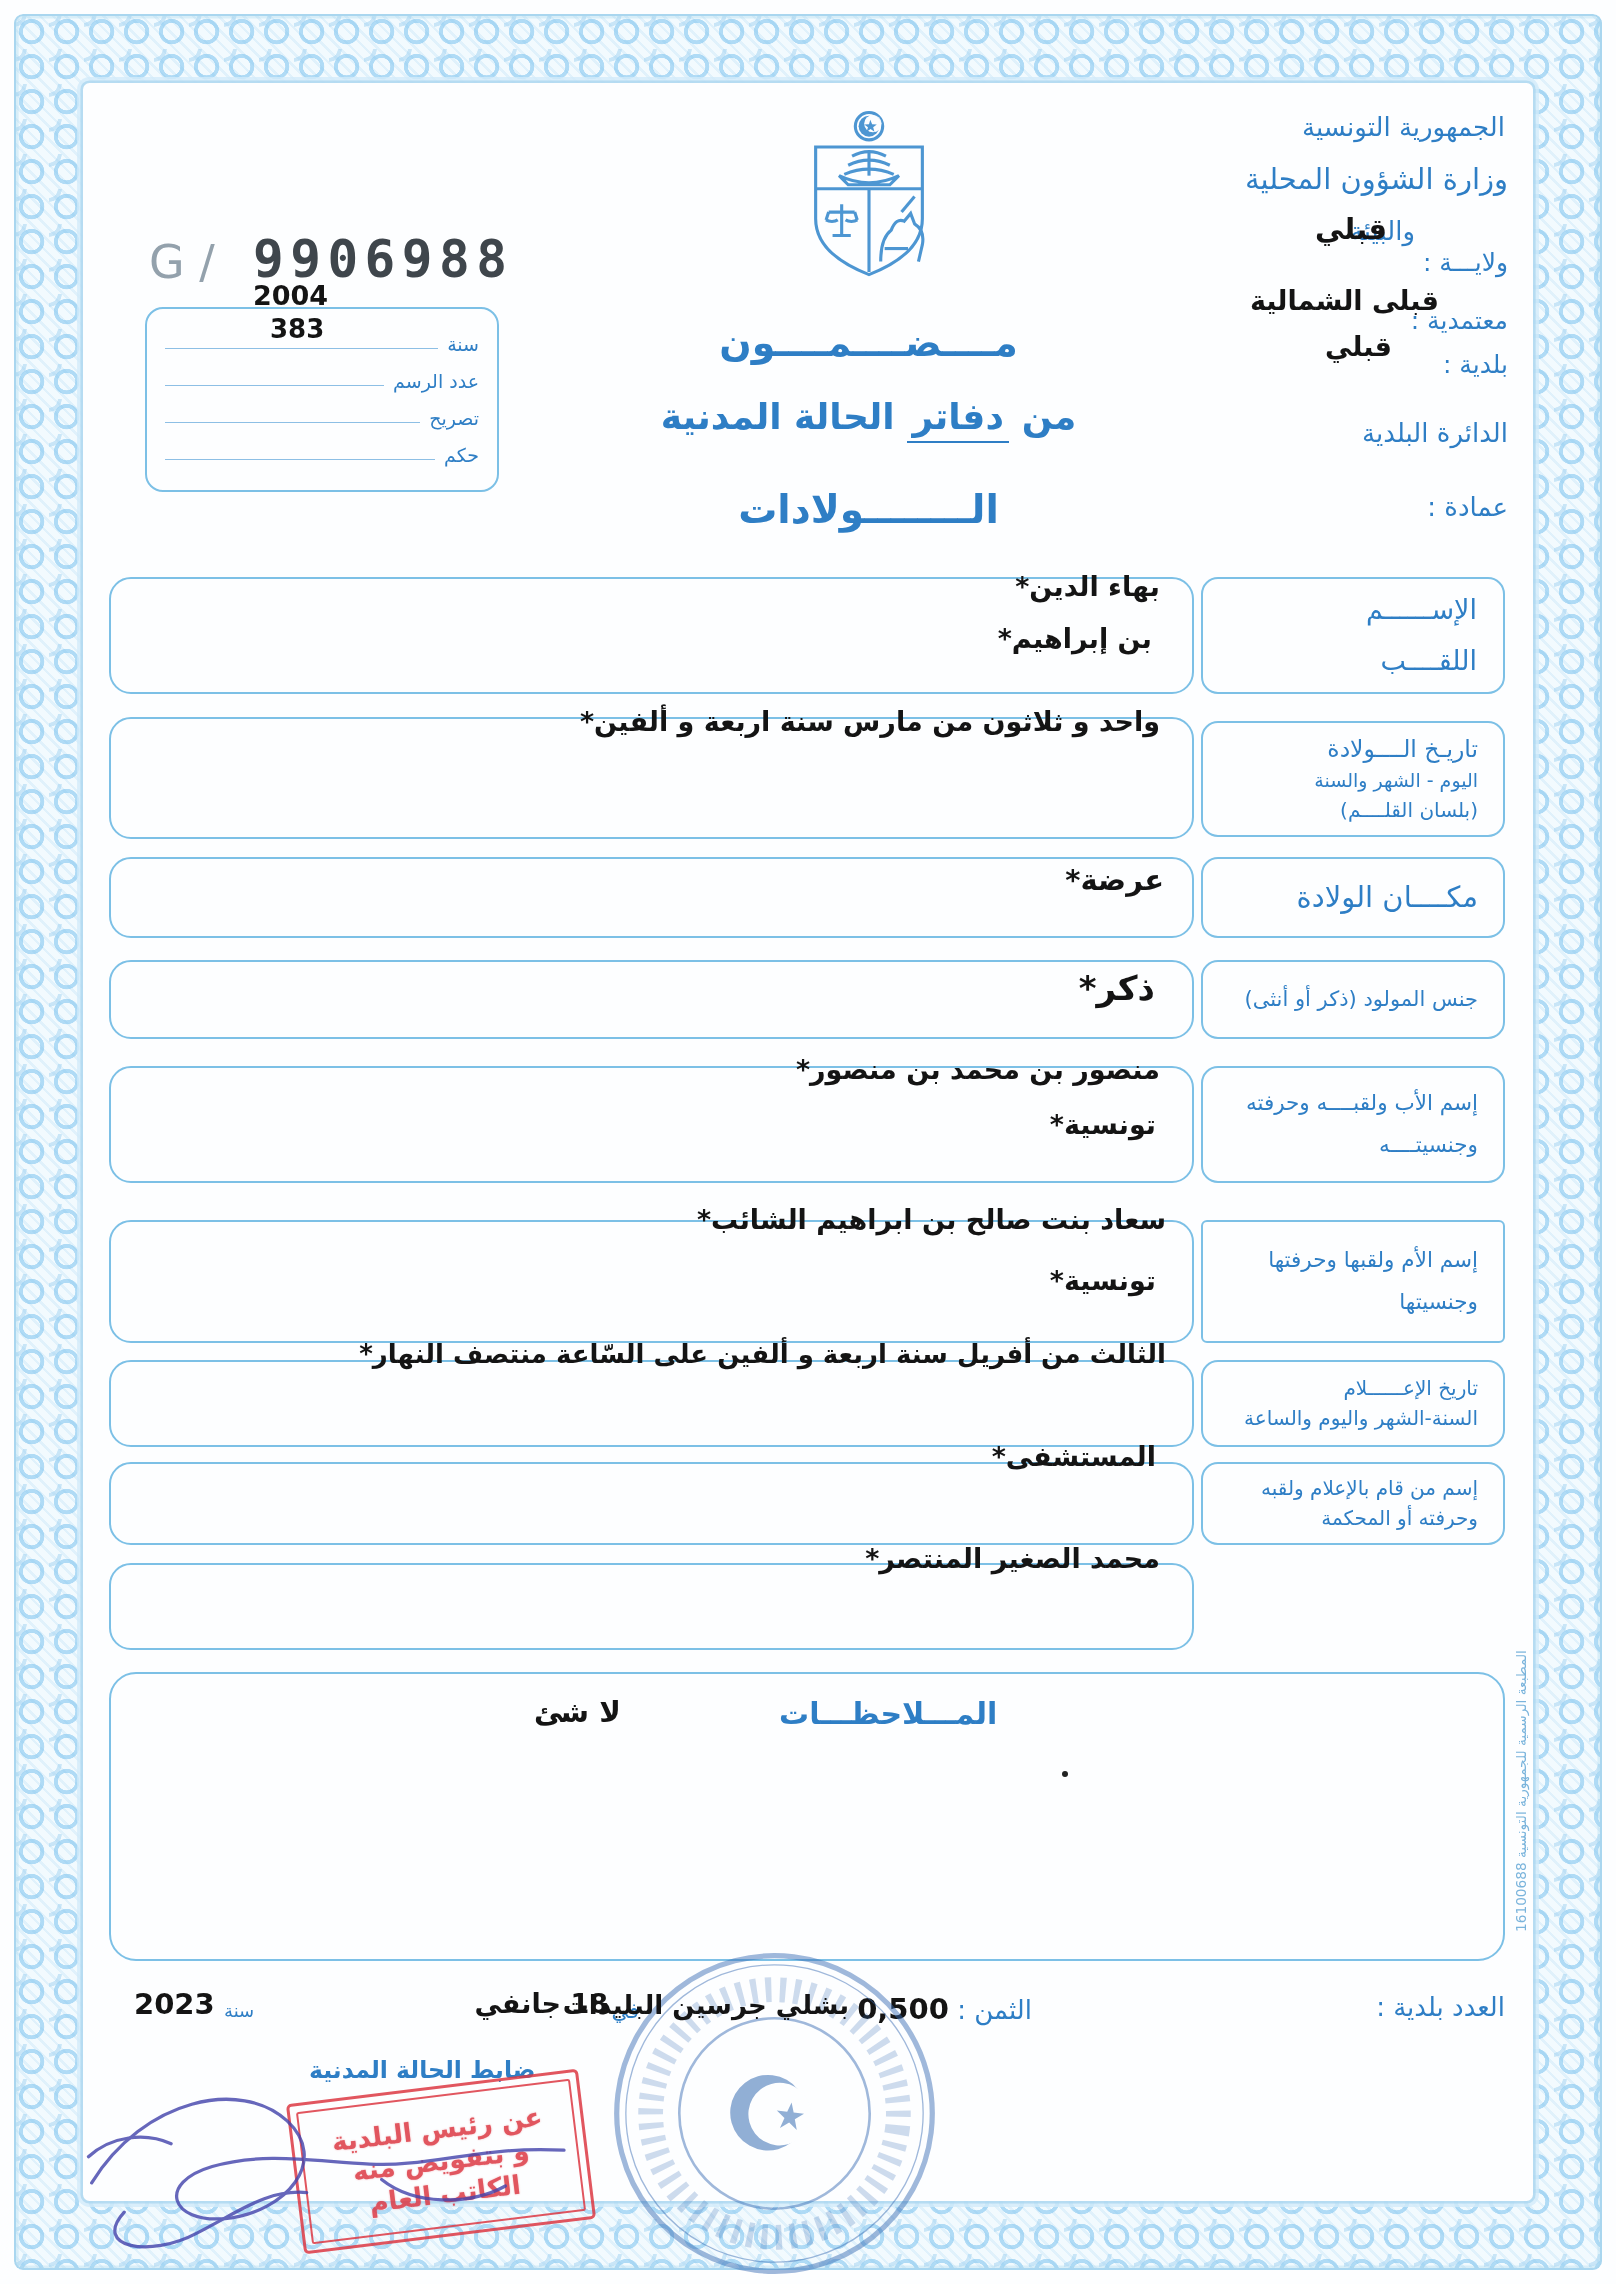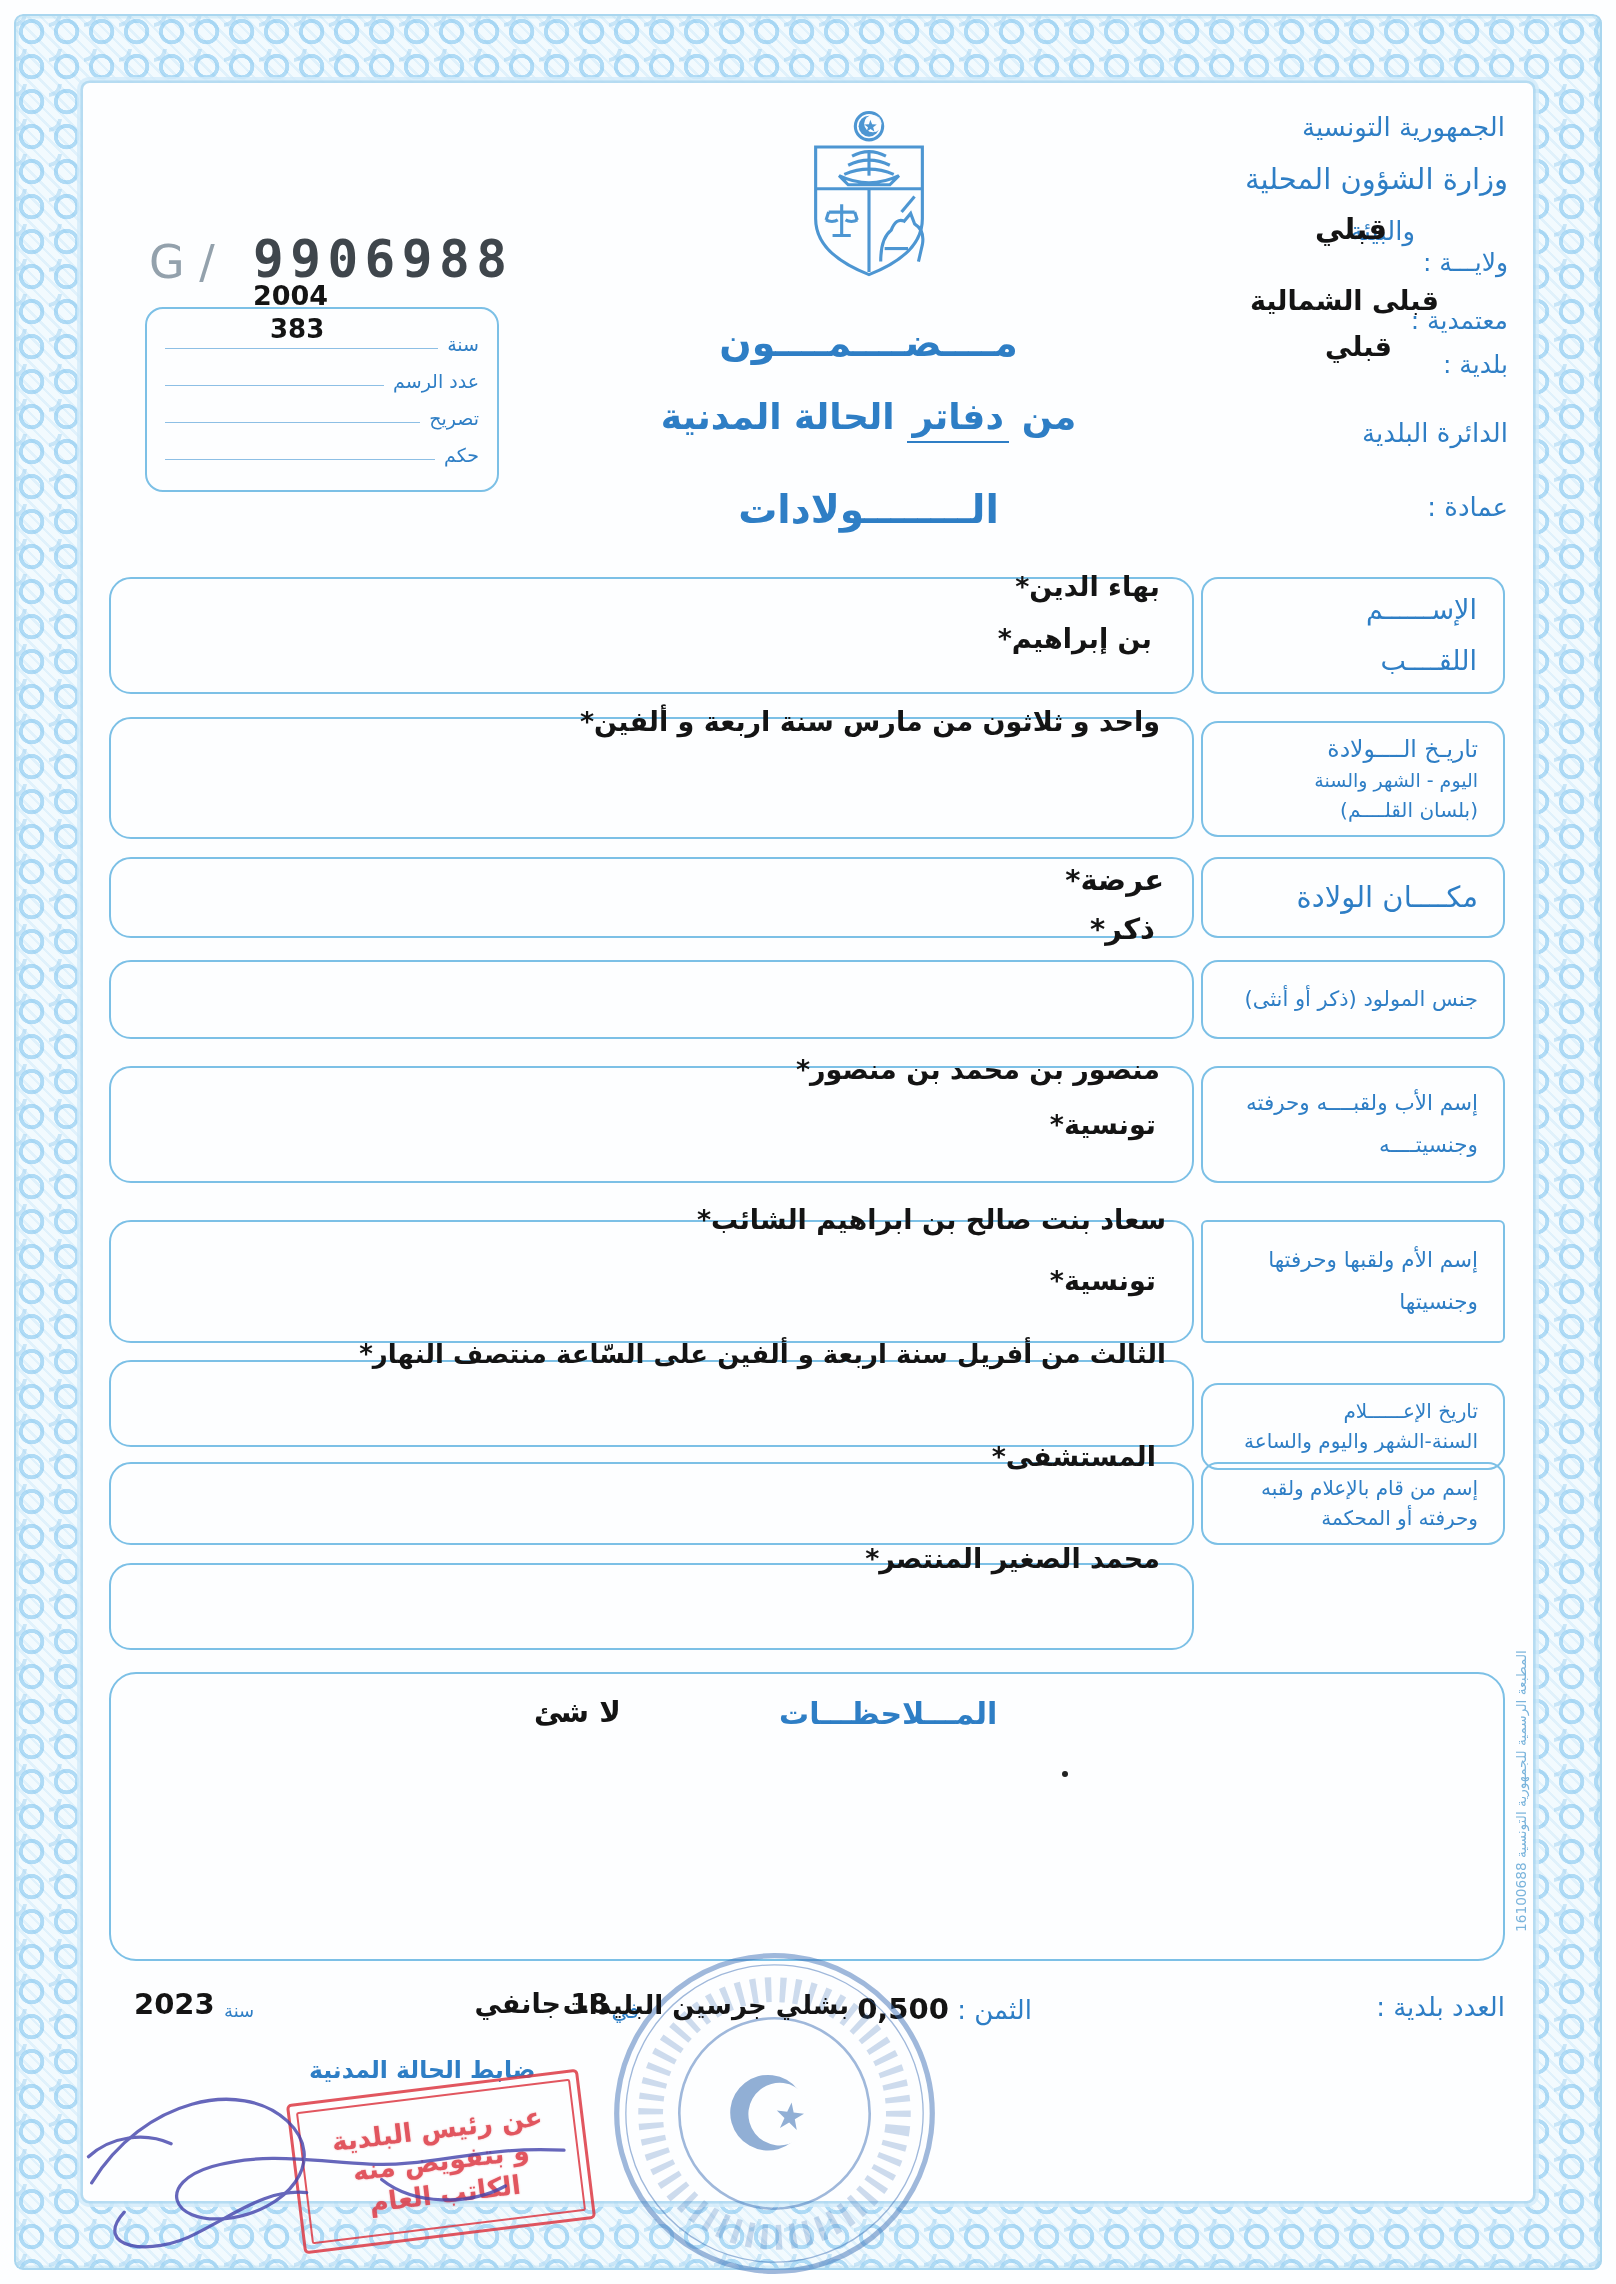--- a/index.html
+++ b/index.html
@@ -146,40 +146,40 @@
   <div class="vbox" style="top:857px;height:81px;"></div>
   <div class="lbox" style="top:857px;height:81px;font-size:29px;">
     <span>مكــــان الولادة</span>
   </div>
   <span class="val" style="right:452px;top:863px;font-size:29px;">عرضة*</span>
 
   <div class="vbox" style="top:960px;height:79px;"></div>
   <div class="lbox" style="top:960px;height:79px;font-size:21px;">
     <span>جنس المولود (ذكر أو أنثى)</span>
   </div>
-  <span class="val" style="right:461px;top:912px;font-size:29px;">ذكر*</span>
+  <span class="val" style="right:461px;top:968px;font-size:34px;">ذكر*</span>
 
   <div class="vbox" style="top:1066px;height:117px;"></div>
   <div class="lbox" style="top:1066px;height:117px;font-size:21.5px;gap:14.3px;">
     <span>إسم الأب ولقبــــه وحرفته</span>
     <span>وجنسيتــــه</span>
   </div>
   <span class="val" style="right:456px;top:1054px;">منصور بن محمد بن منصور*</span>
   <span class="val" style="right:460px;top:1109px;">تونسية*</span>
 
   <div class="vbox" style="top:1220px;height:123px;"></div>
   <div class="lbox" style="top:1220px;height:123px;font-size:21.5px;gap:14.3px;border-radius:6px;">
     <span>إسم الأم ولقبها وحرفتها</span>
     <span>وجنسيتها</span>
   </div>
   <span class="val" style="right:450px;top:1204px;">سعاد بنت صالح بن ابراهيم الشائب*</span>
   <span class="val" style="right:460px;top:1265px;">تونسية*</span>
 
   <div class="vbox" style="top:1360px;height:87px;"></div>
-  <div class="lbox" style="top:1360px;height:87px;font-size:20px;gap:5.2px;margin-top:23px;">
+  <div class="lbox" style="top:1360px;height:87px;font-size:20px;gap:5.2px;">
     <span>تاريخ الإعــــــلام</span>
     <span>السنة-الشهر واليوم والساعة</span>
   </div>
   <span class="val" style="right:450px;top:1339px;font-size:26px;">الثالث من أفريل سنة اربعة و ألفين  على السّاعة منتصف النهار*</span>
 
   <div class="vbox" style="top:1462px;height:83px;"></div>
   <div class="lbox" style="top:1462px;height:83px;font-size:20px;gap:5.2px;">
     <span>إسم من قام بالإعلام ولقبه</span>
     <span>وحرفته أو المحكمة</span>
   </div>

